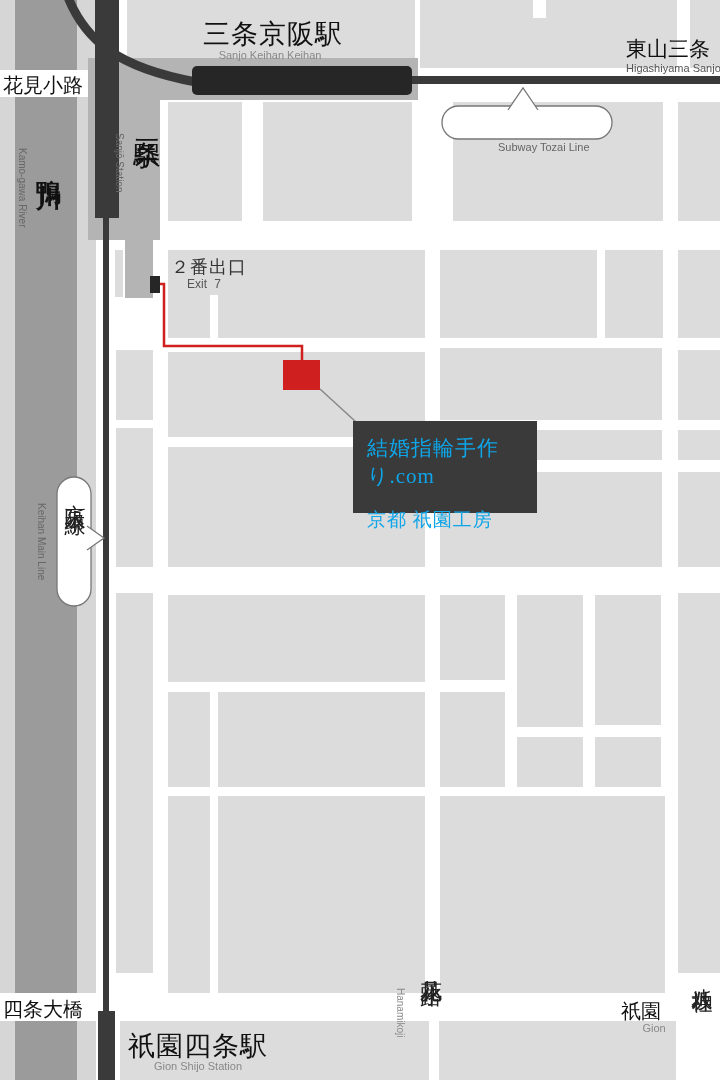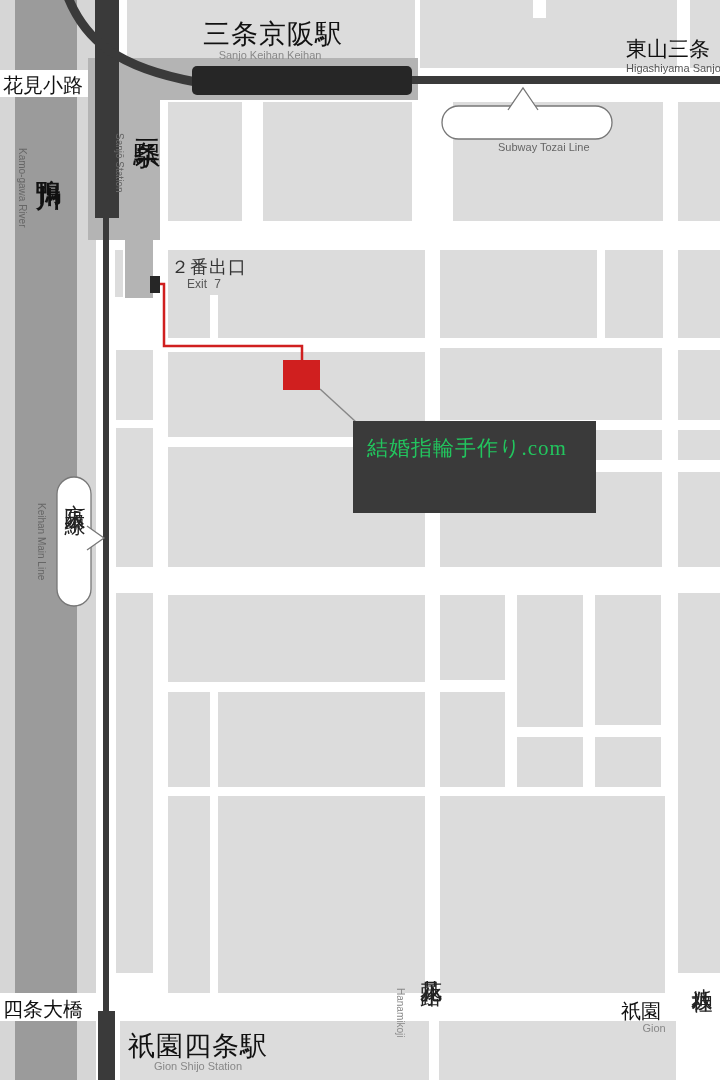--- a/index.html
+++ b/index.html
@@ -8,22 +8,22 @@
   .abs{position:absolute;}
   .block{position:absolute;background:#dcdcdc;}
   .street{position:absolute;background:#ffffff;}
   .rail{position:absolute;background:#3a3a3a;}
   .bldg{position:absolute;background:#b4b4b4;}
   .jp{color:#111;white-space:nowrap;}
   .bold{font-weight:normal;}
   .en{color:#888;white-space:nowrap;}
   .vtext{writing-mode:vertical-rl;text-orientation:mixed;}
   svg{position:absolute;left:0;top:0;}
-  .shoplabel{position:absolute;left:353px;top:421px;width:243px;height:92px;background:#3a3a3a;
-     color:#22c55e;font-family:"Liberation Serif","DejaVu Serif",serif;box-sizing:border-box;padding:13px 0 0 14px;}
+  .shoplabel{position:absolute;left:353px;top:421px;width:184px;height:92px;background:#3a3a3a;
+     color:#0ea5e9;font-family:"Liberation Serif","DejaVu Serif",serif;box-sizing:border-box;padding:13px 0 0 14px;}
   .shoplabel .l1{font-size:21px;letter-spacing:1px;}
   .shoplabel .l2{font-size:19px;letter-spacing:1px;margin-top:17px;}
 </style>
 </head>
 <body>
 
 <div id="map">
 
   <div class="abs" style="left:0;top:0;width:15px;height:1080px;background:#d6d6d6;"></div>
   <div class="abs" style="left:15px;top:0;width:62px;height:1080px;background:#9b9b9b;"></div>
@@ -99,20 +99,21 @@
     <path d="M 87 526 L 104 538 L 87 550" fill="none" stroke="#777" stroke-width="1.3"></path>
   </svg>
 
   <div class="abs" style="left:192px;top:66px;width:220px;height:29px;background:#262626;border-radius:5px;"></div>
 
   <div class="abs" style="left:150px;top:276px;width:10px;height:17px;background:#262626;"></div>
   <div class="abs" style="left:283px;top:360px;width:37px;height:30px;background:#d01f1f;"></div>
 
   <div class="shoplabel">
     <div class="l1">結婚指輪手作り.com</div>
+    <div class="l2">京都 祇園工房</div>
   </div>
 
   <div class="abs jp bold" style="left:203px;top:16px;font-size:27px;letter-spacing:1px;">三条京阪駅</div>
   <div class="abs en" style="left:204px;top:49px;width:132px;text-align:center;font-size:11px;">Sanjo Keihan Keihan</div>
 
   <div class="abs jp bold" style="left:626px;top:35px;font-size:21px;">東山三条</div>
   <div class="abs en" style="left:626px;top:62px;font-size:11px;color:#555;">Higashiyama Sanjo</div>
 
   <div class="abs jp bold" style="left:3px;top:72px;font-size:20px;">花見小路</div>
 

